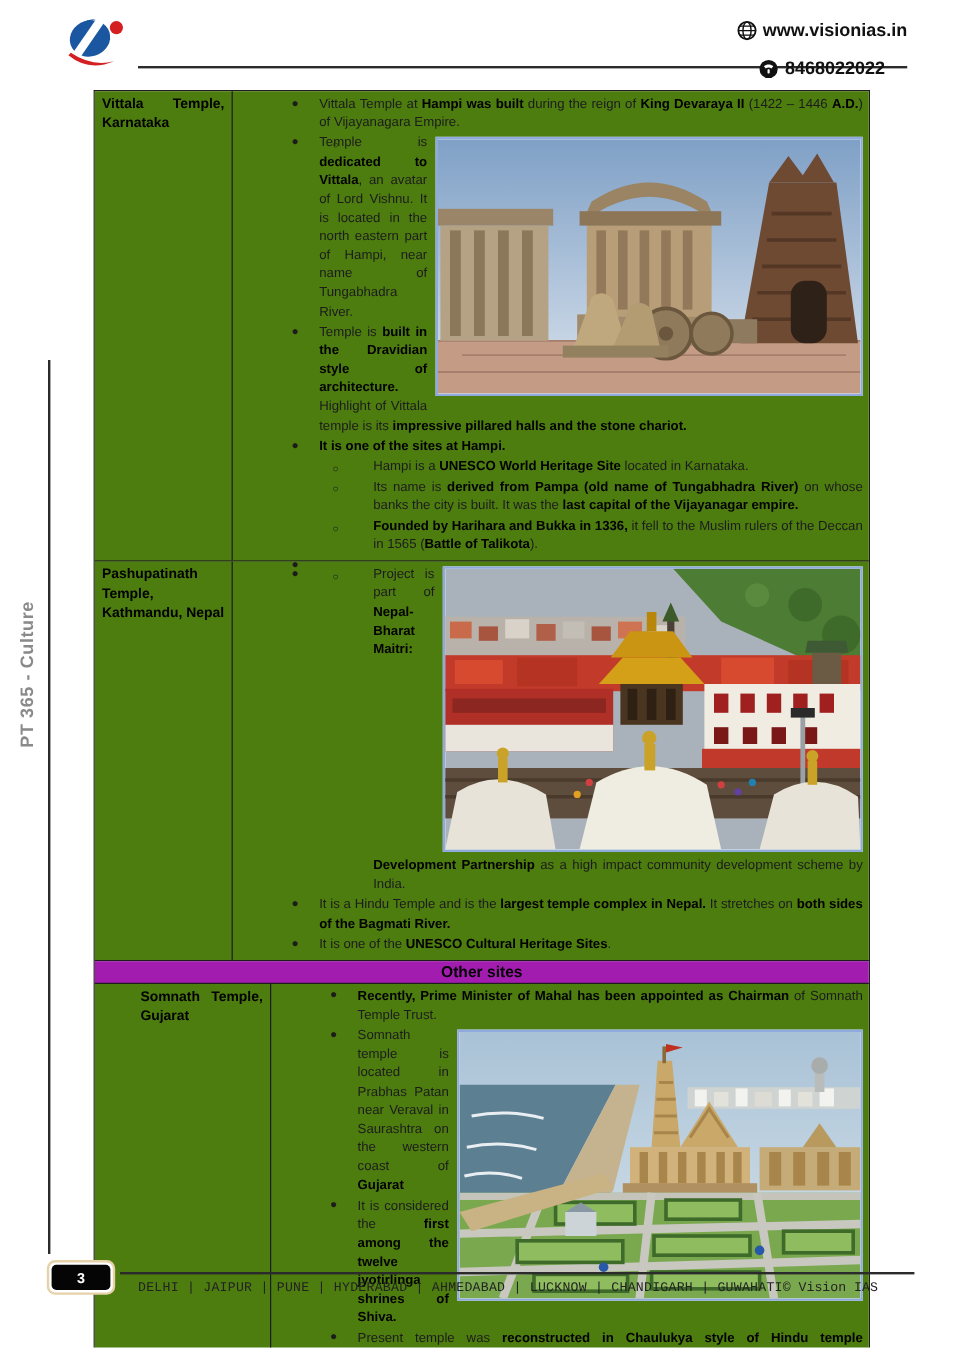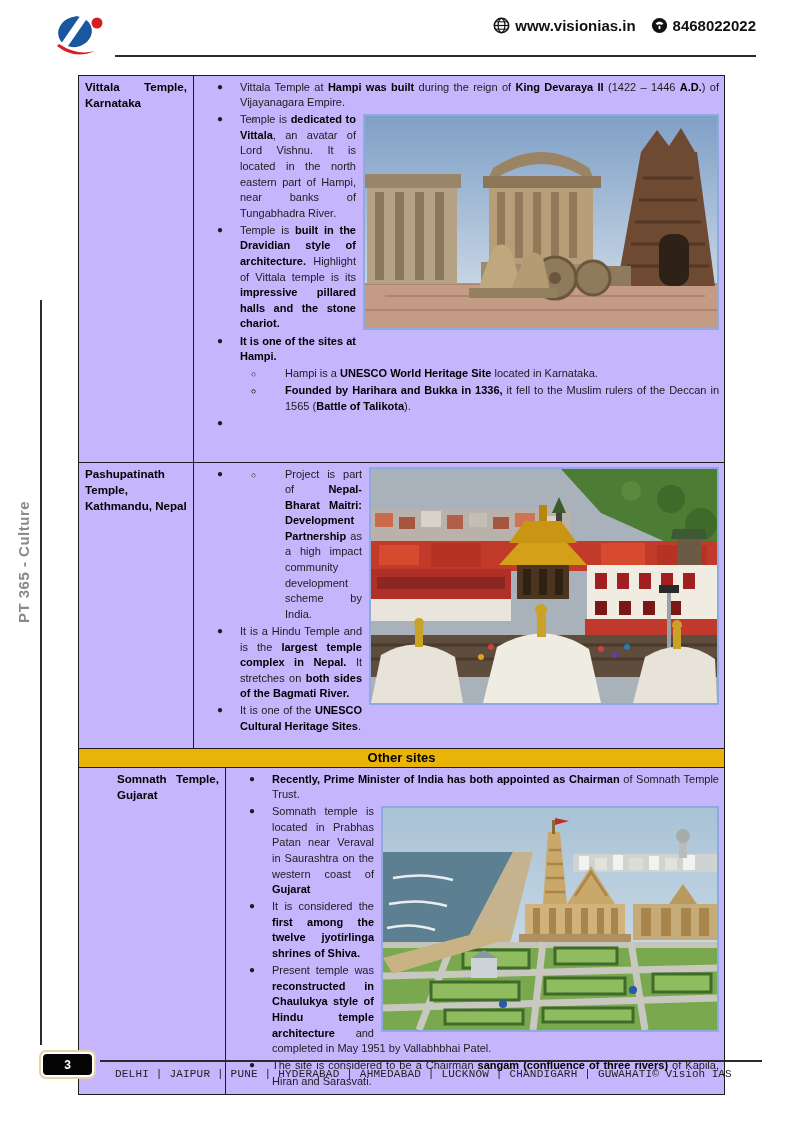--- a/index.html
+++ b/index.html
@@ -3,38 +3,38 @@
 <meta charset="utf-8">
 <style>
   html,body{margin:0;padding:0;}
   body{width:794px;height:1123px;position:relative;background:#ffffff;
        font-family:"Liberation Sans",sans-serif;color:#1c1c1c;overflow:hidden;}
 
   
   .logo{position:absolute;left:50px;top:12px;width:64px;height:48px;}
   .hdr-rule{position:absolute;left:115px;top:55px;width:641px;height:2px;background:#2b2b2b;}
   .hdr-right{position:absolute;right:38px;top:17px;display:flex;align-items:center;gap:15px;
-             font-weight:bold;font-size:15px;color:#111;}
+             font-weight:bold;font-size:15px;color:#111;flex-direction:column;}
   .hdr-item{display:flex;align-items:center;gap:5px;}
 
   
   .side-rule{position:absolute;left:40px;top:300px;width:2px;height:745px;background:#2b2b2b;}
   .side-label{position:absolute;left:23px;top:562px;transform:translate(-50%,-50%) rotate(-90deg);
               white-space:nowrap;font-weight:bold;font-size:15px;color:#8a8a8a;letter-spacing:.5px;}
 
   
   .tbl{position:absolute;left:78px;top:75px;width:645px;border:1.4px solid #1d1d1d;}
-  .trow{display:flex;border-bottom:1.2px solid #1d1d1d;background:#c4b5fd;}
+  .trow{display:flex;border-bottom:1.2px solid #1d1d1d;background:#4d7c0f;gap:26px;}
   .trow:last-child{border-bottom:none;padding-left:32px;}
   .tc-title{width:115px;flex:0 0 115px;border-right:1.2px solid #1d1d1d;
             padding:3px 6px 3px 6px;font-weight:bold;font-size:11.6px;line-height:16px;
             text-align:justify;box-sizing:border-box;color:#000;}
   .tc-body{flex:1;padding:2px 5px 3px 4px;font-size:11px;line-height:15.6px;box-sizing:border-box;}
   .cellc::after{content:"";display:block;clear:both;}
-  .sec-row{background:#eab308;text-align:center;font-weight:bold;font-size:13px;
+  .sec-row{background:#a21caf;text-align:center;font-weight:bold;font-size:13px;
            padding:1px 0 2px 0;border-bottom:1.2px solid #1d1d1d;color:#000;}
   .r1{min-height:386px;} .r2{min-height:285px;} .r3{min-height:279px;}
 
   .bl{position:relative;margin:1.5px 0;text-align:justify;}
   .l1{padding-left:42px;}
   .l2{padding-left:87px;}
   .l1>.mk{position:absolute;left:19px;top:-1px;font-size:10px;}
   .l2>.mk{position:absolute;left:53px;top:1px;font-size:8.5px;}
   .bd{font-weight:bold;color:#000;}
 
@@ -136,25 +136,25 @@
           <rect x="118" y="60" width="118" height="12" fill="#8c7657"></rect>
           <circle cx="190" cy="162" r="21" fill="#8f7a5c" stroke="#6b573d" stroke-width="3"></circle>
           <circle cx="190" cy="162" r="6" fill="#6b573d"></circle>
           <circle cx="228" cy="162" r="17" fill="#8f7a5c" stroke="#6b573d" stroke-width="3"></circle>
           <path d="M112 176 L128 132 Q138 124 146 134 L158 176 Z" fill="#c0a87e"></path>
           <path d="M144 178 L160 140 Q170 132 178 142 L186 178 Z" fill="#b39b72"></path>
           <rect x="104" y="172" width="88" height="10" fill="#93805f"></rect>
         </svg>
       </span>
       <div>
-          <div class="bl l1"><span class="mk">●</span><span><span>Temple is </span><span class="bd">dedicated to Vittala</span><span>, an avatar of Lord Vishnu. It is located in the north eastern part of Hampi, near banks of Tungabhadra River.</span></span></div>
+          <div class="bl l1"><span class="mk">●</span><span><span>Temple is </span><span class="bd">dedicated to Vittala</span><span>, an avatar of Lord Vishnu. It is located in the north eastern part of Hampi, near name of Tungabhadra River.</span></span></div>
           <div class="bl l1"><span class="mk">●</span><span><span>Temple is </span><span class="bd">built in the Dravidian style of architecture.</span><span> Highlight of Vittala temple is its </span><span class="bd">impressive pillared halls and the stone chariot.</span></span></div>
           <div class="bl l1"><span class="mk">●</span><span><span class="bd">It is one of the sites at Hampi.</span></span></div>
           <div class="bl l2"><span class="mk">○</span><span><span>Hampi is a </span><span class="bd">UNESCO World Heritage Site</span><span> located in Karnataka.</span></span></div>
-          <div class="bl l2"><span class="mk">○</span></div>
+          <div class="bl l2"><span class="mk">○</span><span><span>Its name is </span><span class="bd">derived from Pampa (old name of Tungabhadra River)</span><span> on whose banks the city is built. It was the </span><span class="bd">last capital of the Vijayanagar empire.</span></span></div>
           <div class="bl l2"><span class="mk">○</span><span><span class="bd">Founded by Harihara and Bukka in 1336,</span><span> it fell to the Muslim rulers of the Deccan in 1565 (</span><span class="bd">Battle of Talikota</span><span>).</span></span></div>
           <div class="bl l1"><span class="mk">●</span></div>
         </div>
     </div>
   </div>
 
   <div class="trow r2">
     <div class="tc-title">Pashupatinath Temple, Kathmandu, Nepal</div>
     <div class="tc-body cellc">
       <span class="photo" title="Pashupatinath Temple complex on the Bagmati River, Kathmandu">
@@ -233,21 +233,21 @@
         </div>
     </div>
   </div>
 
   <div class="sec-row">Other sites</div>
 
   <div class="trow r3">
     <div class="tc-title">Somnath Temple, Gujarat</div>
     <div class="tc-body cellc">
       <div>
-          <div class="bl l1"><span class="mk">●</span><span><span class="bd">Recently, Prime Minister of India has both appointed as Chairman</span><span> of Somnath Temple Trust.</span></span></div>
+          <div class="bl l1"><span class="mk">●</span><span><span class="bd">Recently, Prime Minister of Mahal has been appointed as Chairman</span><span> of Somnath Temple Trust.</span></span></div>
         </div>
       <span class="photo" title="Aerial view of Somnath Temple and gardens on the Gujarat coast">
         <svg width="334" height="222" viewBox="0 0 334 222">
           <defs>
             <linearGradient id="sky3" x1="0" y1="0" x2="0" y2="1">
               <stop offset="0" stop-color="#a9c2d6"></stop>
                 <stop offset="1" stop-color="#d8e4ec"></stop>
             </linearGradient>
           </defs>
           <rect width="334" height="222" fill="url(#sky3)"></rect>

